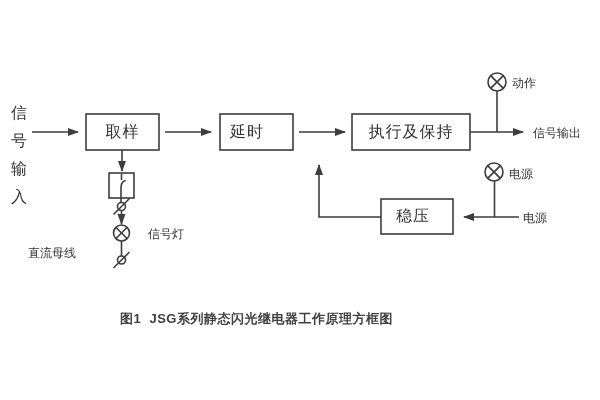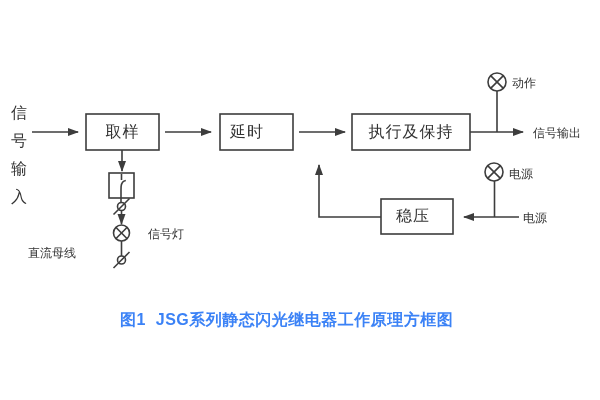--- a/index.html
+++ b/index.html
@@ -12,22 +12,22 @@
   .lbl{position:absolute;font-size:12px;line-height:18px;color:#333333;white-space:pre;}
   .block-label{
     position:absolute;display:flex;align-items:center;justify-content:center;
     font-size:16px;color:#333333;letter-spacing:1px;
   }
   .vtext{
     position:absolute;left:9px;top:99px;width:20px;
     font-size:16px;line-height:28px;text-align:center;white-space:pre-line;color:#333333;
   }
   .caption{
-    position:absolute;left:120px;top:310px;font-size:16px;font-weight:600;
-    color:#3b82f6;white-space:pre;letter-spacing:0.5px;
+    position:absolute;left:120px;top:310px;font-size:13px;font-weight:600;
+    color:#404040;white-space:pre;letter-spacing:0.5px;
   }
 </style>
 </head>
 <body>
 
 <div id="stage">
 
   <svg id="wires" viewBox="0 0 600 400" xmlns="http://www.w3.org/2000/svg" fill="none" stroke="#3d3d3d" stroke-width="1.6">
     <defs>
       <marker id="arr" markerWidth="11" markerHeight="9" refX="10" refY="4" orient="auto" markerUnits="userSpaceOnUse">

